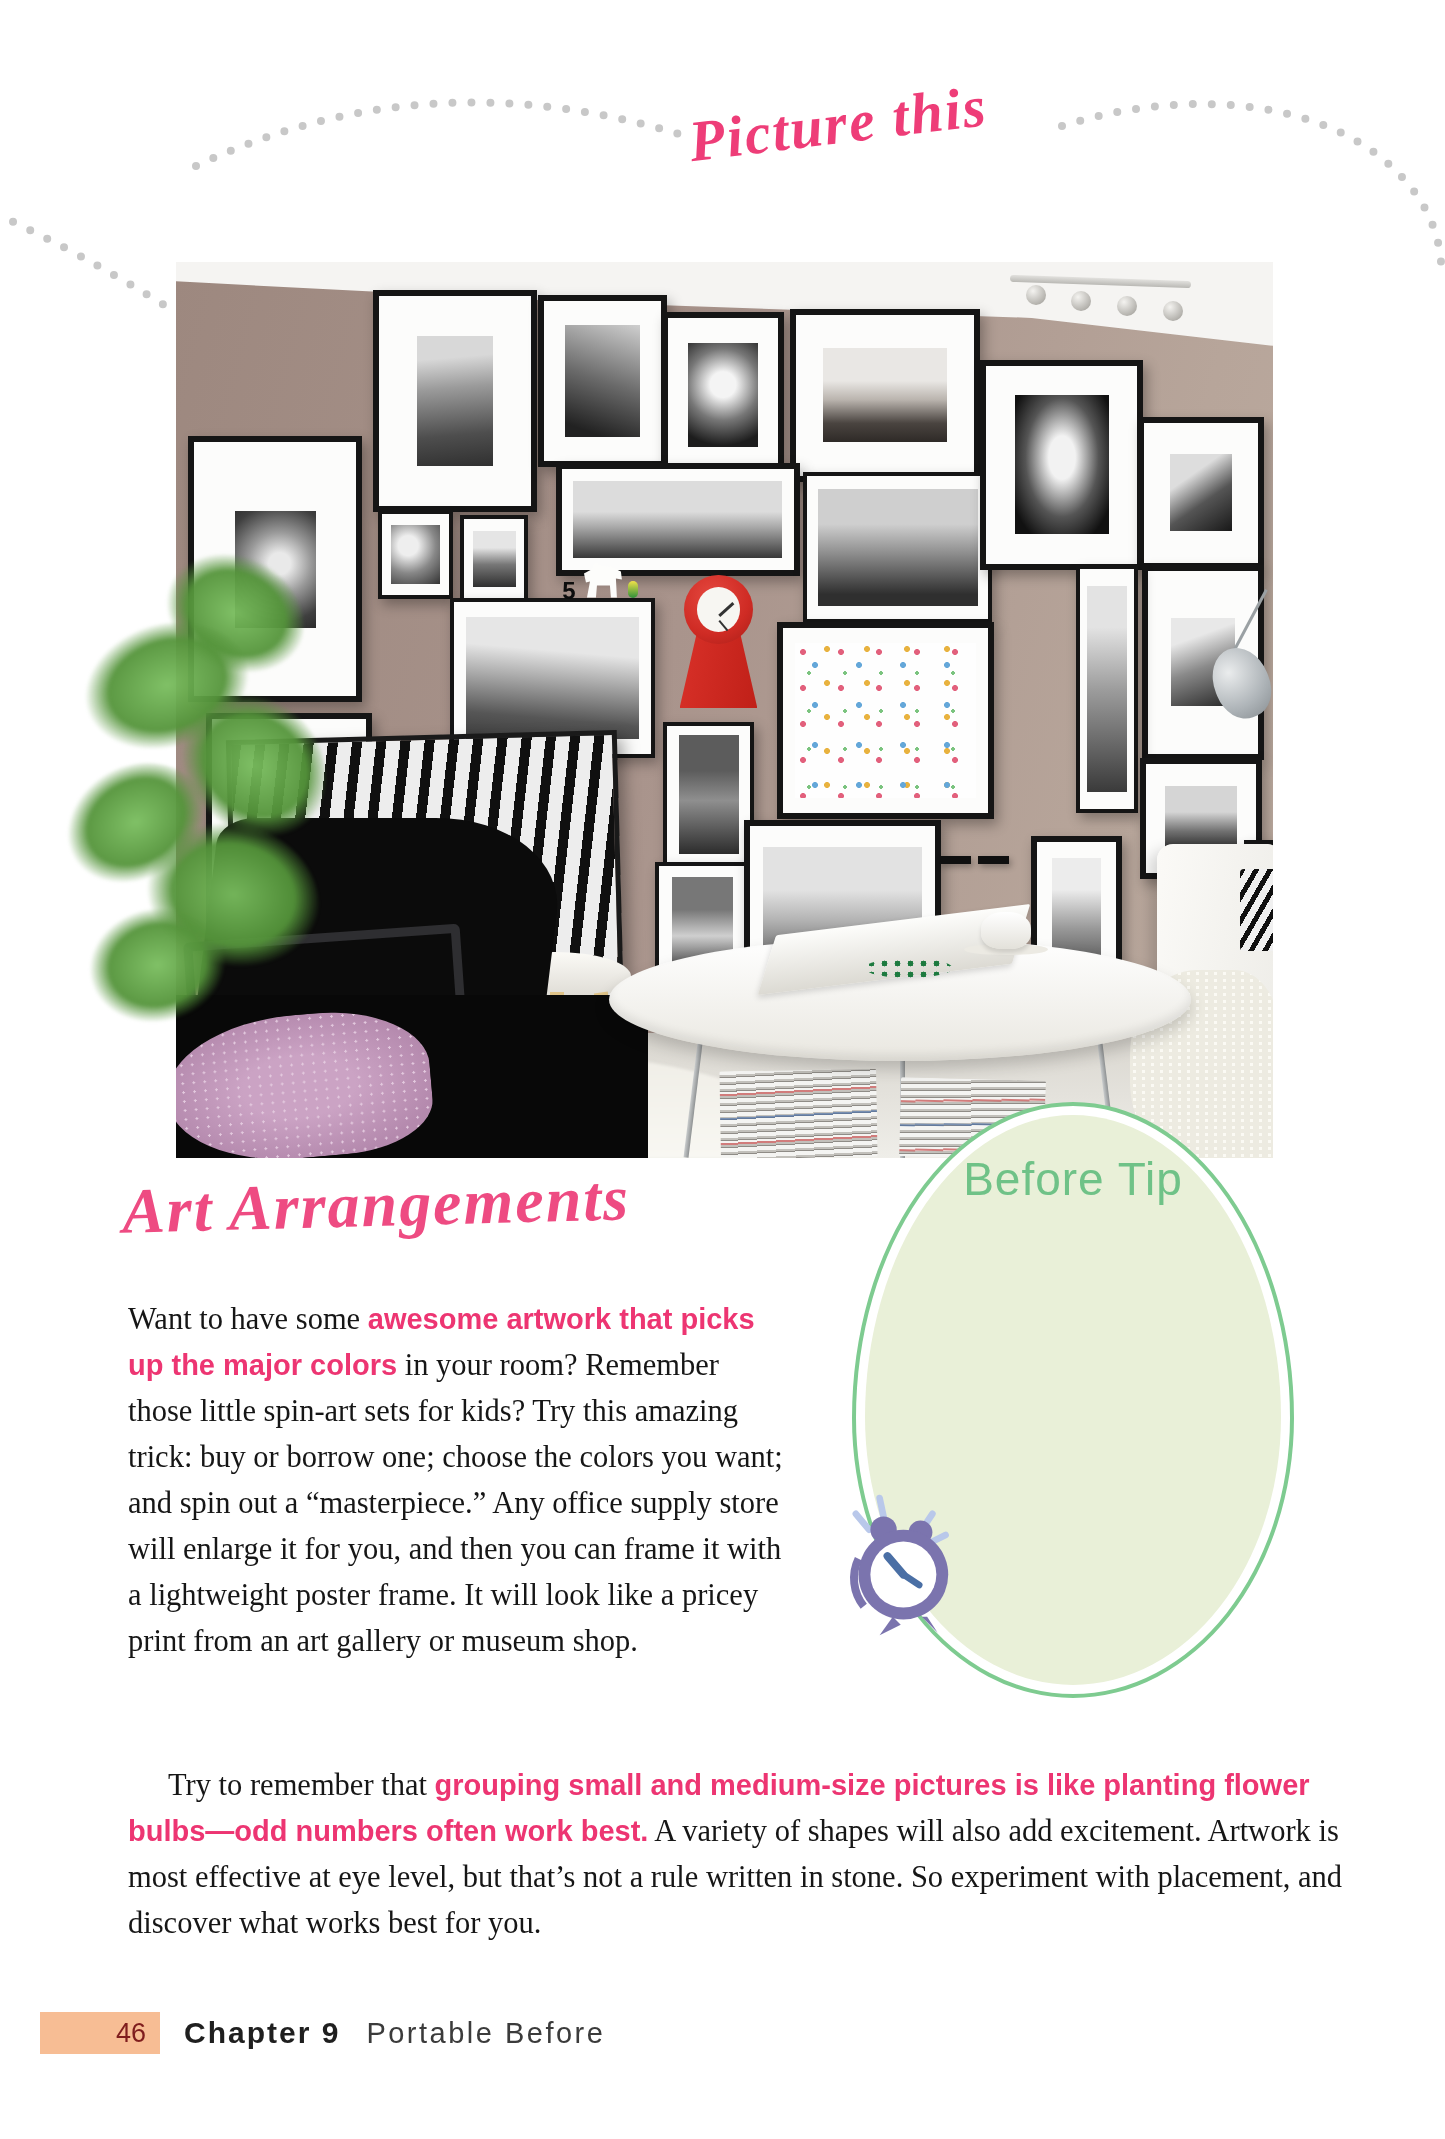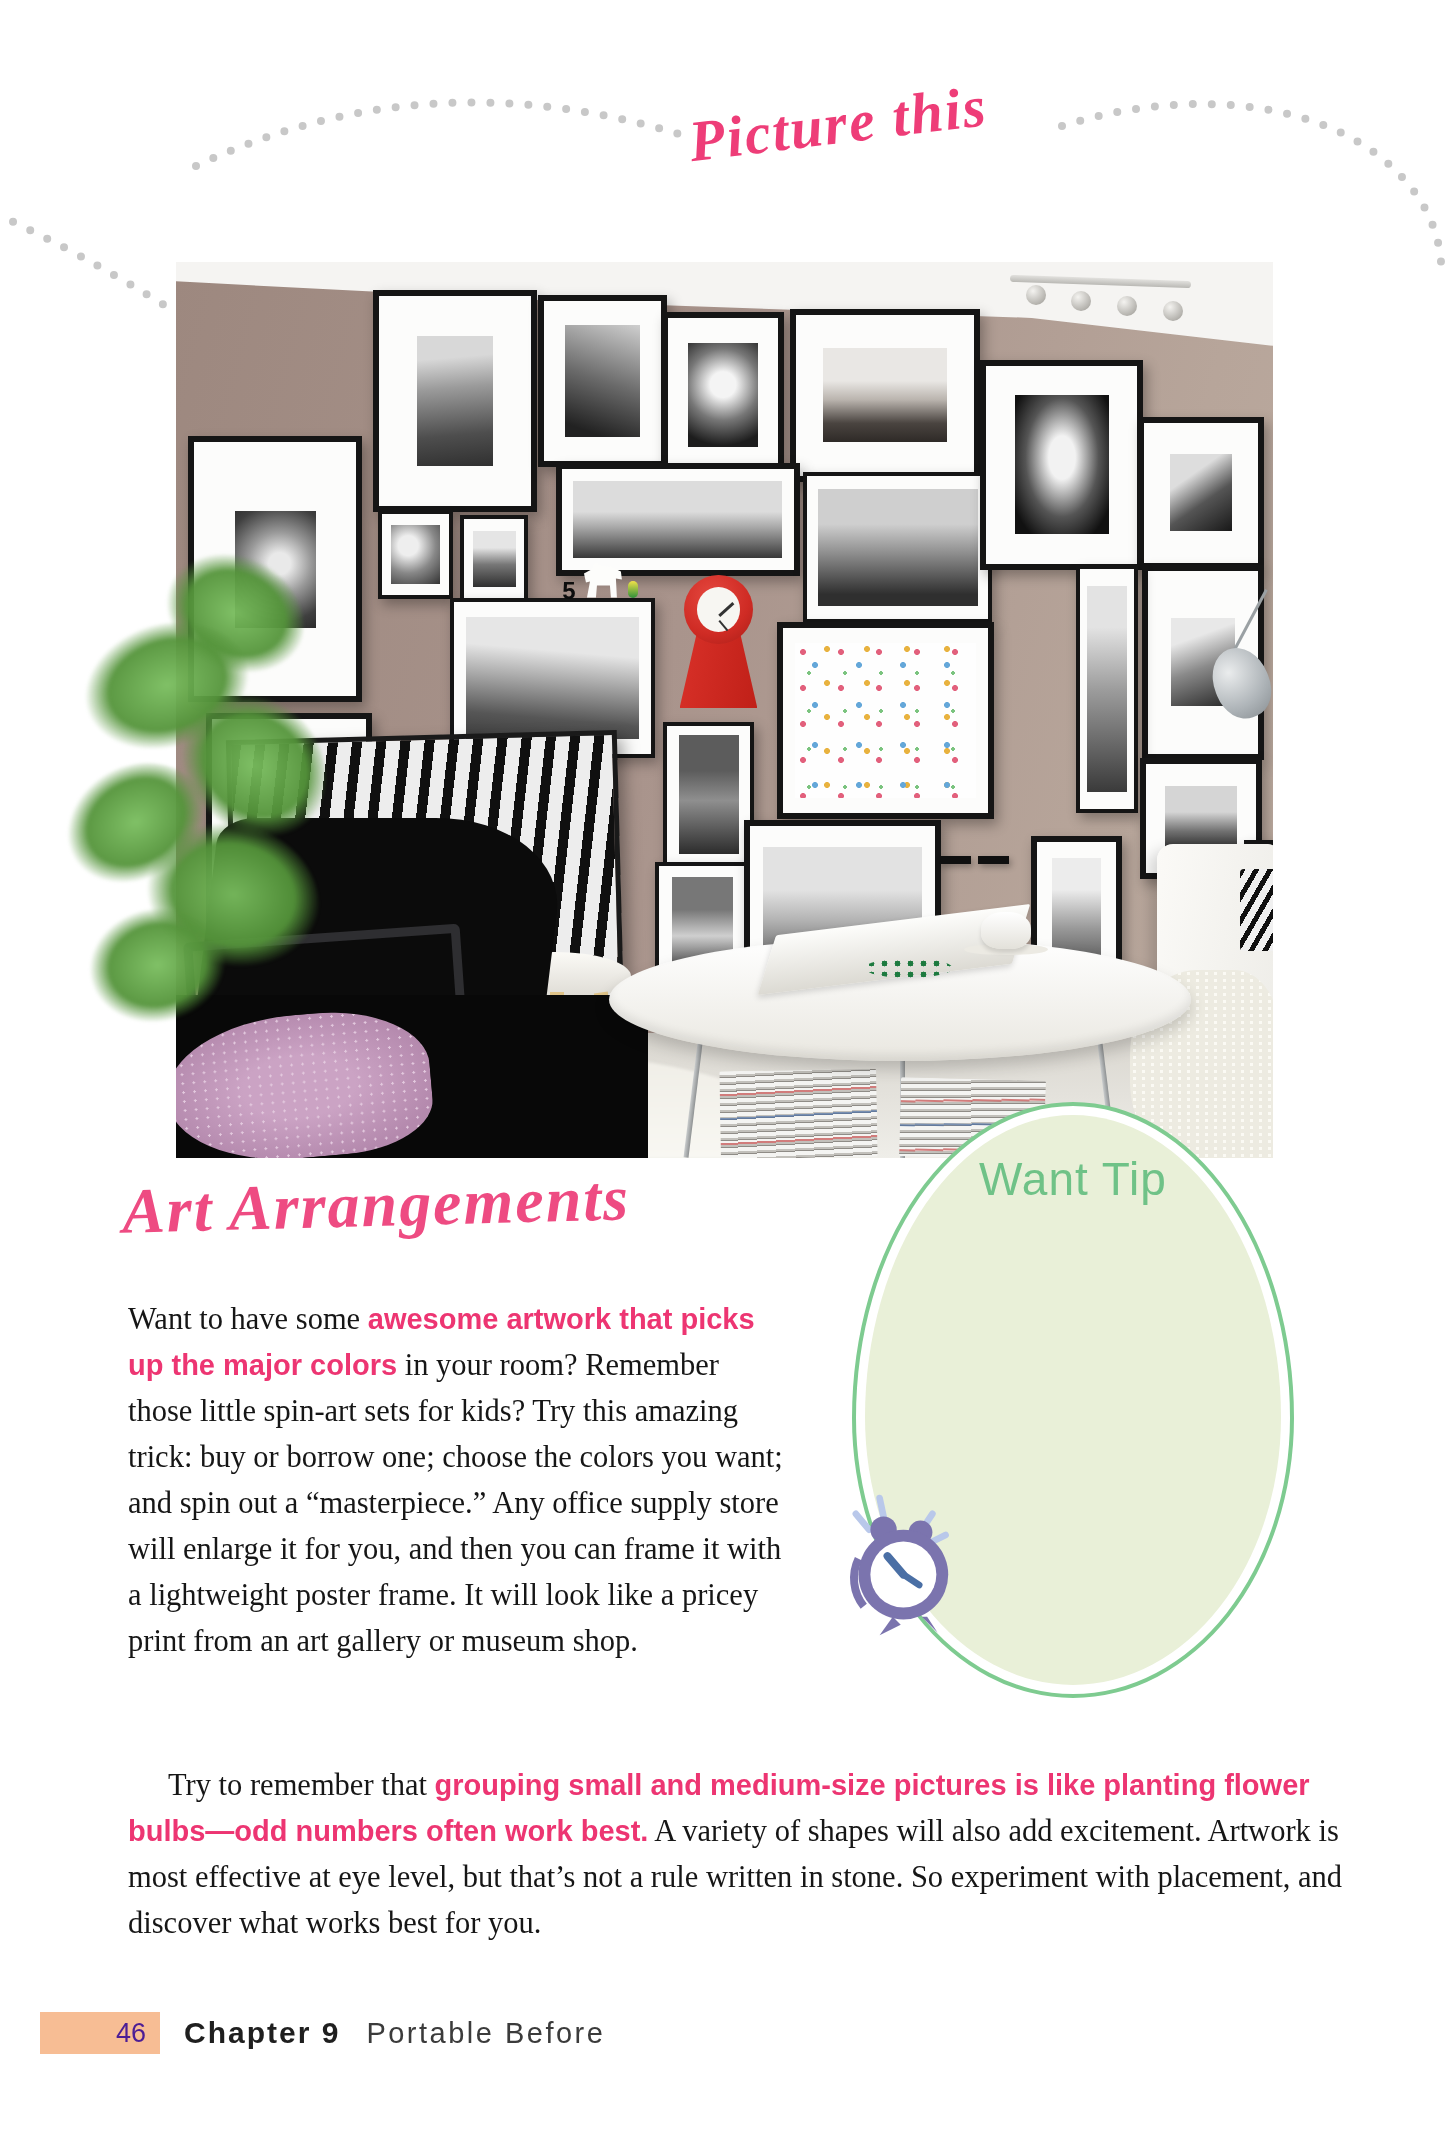--- a/index.html
+++ b/index.html
@@ -152,21 +152,21 @@
   .tip-fill{position:absolute;left:9px;top:9px;right:9px;bottom:9px;
      border-radius:50%/53% 53% 47% 47%;background:#e9f0d8;}
   .tip-title{position:relative;margin-top:46px;text-align:center;color:#6fc287;
      font-family:"Liberation Sans",sans-serif;font-size:46px;letter-spacing:1px;}
   .tip-body{position:relative;margin-top:10px;padding:0 36px;text-align:center;color:#3c3c3a;
      font-family:"Liberation Sans",sans-serif;font-size:26px;line-height:37px;}
   .clock-icon{position:absolute;left:-16px;top:382px;width:132px;height:152px;}
 
   
   .pagenum-box{position:absolute;left:40px;top:2012px;width:120px;height:42px;background:#f7bd94;}
-  .pagenum-box span{position:absolute;right:14px;top:0;line-height:42px;color:#4c1d95;
+  .pagenum-box span{position:absolute;right:14px;top:0;line-height:42px;color:#7f1d1d;
      font-family:"Liberation Sans",sans-serif;font-size:27px;}
   .chapter{position:absolute;left:184px;top:2012px;height:42px;line-height:42px;
      font-family:"Liberation Sans",sans-serif;color:#3b3b3b;font-size:29px;letter-spacing:2.5px;}
   .chapter b{color:#1f1f1f;font-size:30px;letter-spacing:2px;margin-right:26px;}
 </style>
 </head>
 <body>
 
 <div class="page">
 
@@ -319,21 +319,21 @@
     <div class="leaf" style="left:30%;top:56%;width:56%;height:30%;transform:rotate(12deg);"></div>
     <div class="leaf" style="left:12%;top:74%;width:44%;height:24%;transform:rotate(-12deg);"></div>
   </div>
 
   <div class="heading">Art Arrangements</div>
   <div class="para p1"><span class="run-serif">Want to have some </span><span class="run-em">awesome artwork that picks up the major colors</span><span class="run-serif"> in your room? Remember those little spin-art sets for kids? Try this amazing trick: buy or borrow one; choose the colors you want; and spin out a “masterpiece.” Any office supply store will enlarge it for you, and then you can frame it with a lightweight poster frame. It will look like a pricey print from an art gallery or museum shop.</span></div>
   <div class="para p2"><span class="run-serif">Try to remember that </span><span class="run-em">grouping small and medium-size pictures is like planting flower bulbs—odd numbers often work best.</span><span class="run-serif"> A variety of shapes will also add excitement. Artwork is most effective at eye level, but that’s not a rule written in stone. So experiment with placement, and discover what works best for you.</span></div>
 
   <div class="tip">
     <div class="tip-fill"></div>
-    <div class="tip-title">Want Tip</div>
+    <div class="tip-title">Before Tip</div>
     <svg class="clock-icon" viewBox="0 0 100 112">
       <g stroke="#b9c8ea" stroke-width="5" stroke-linecap="round">
         <line x1="12" y1="18" x2="22" y2="30"></line>
           <line x1="30" y1="6" x2="33" y2="20"></line>
         <line x1="70" y1="18" x2="62" y2="30"></line>
           <line x1="80" y1="34" x2="68" y2="40"></line>
       </g>
       <circle cx="33" cy="30" r="10" fill="#7b74ae"></circle>
       <circle cx="61" cy="32" r="9" fill="#7b74ae"></circle>
       <polygon points="40,96 30,110 46,102" fill="#7b74ae"></polygon>

